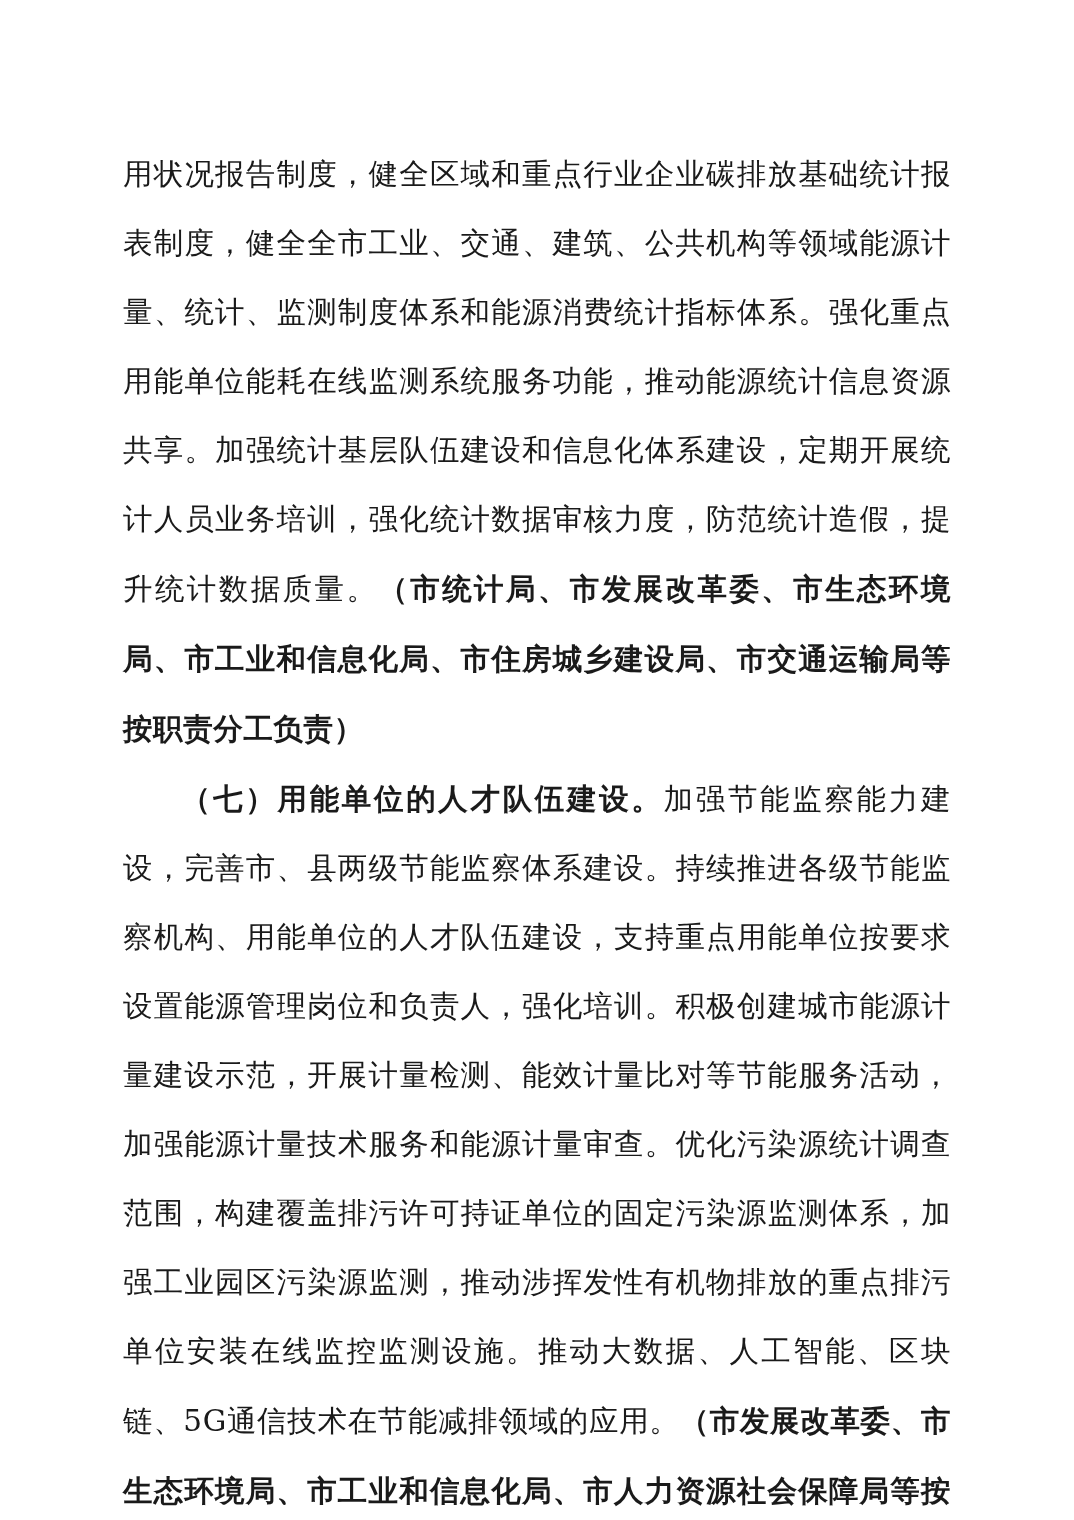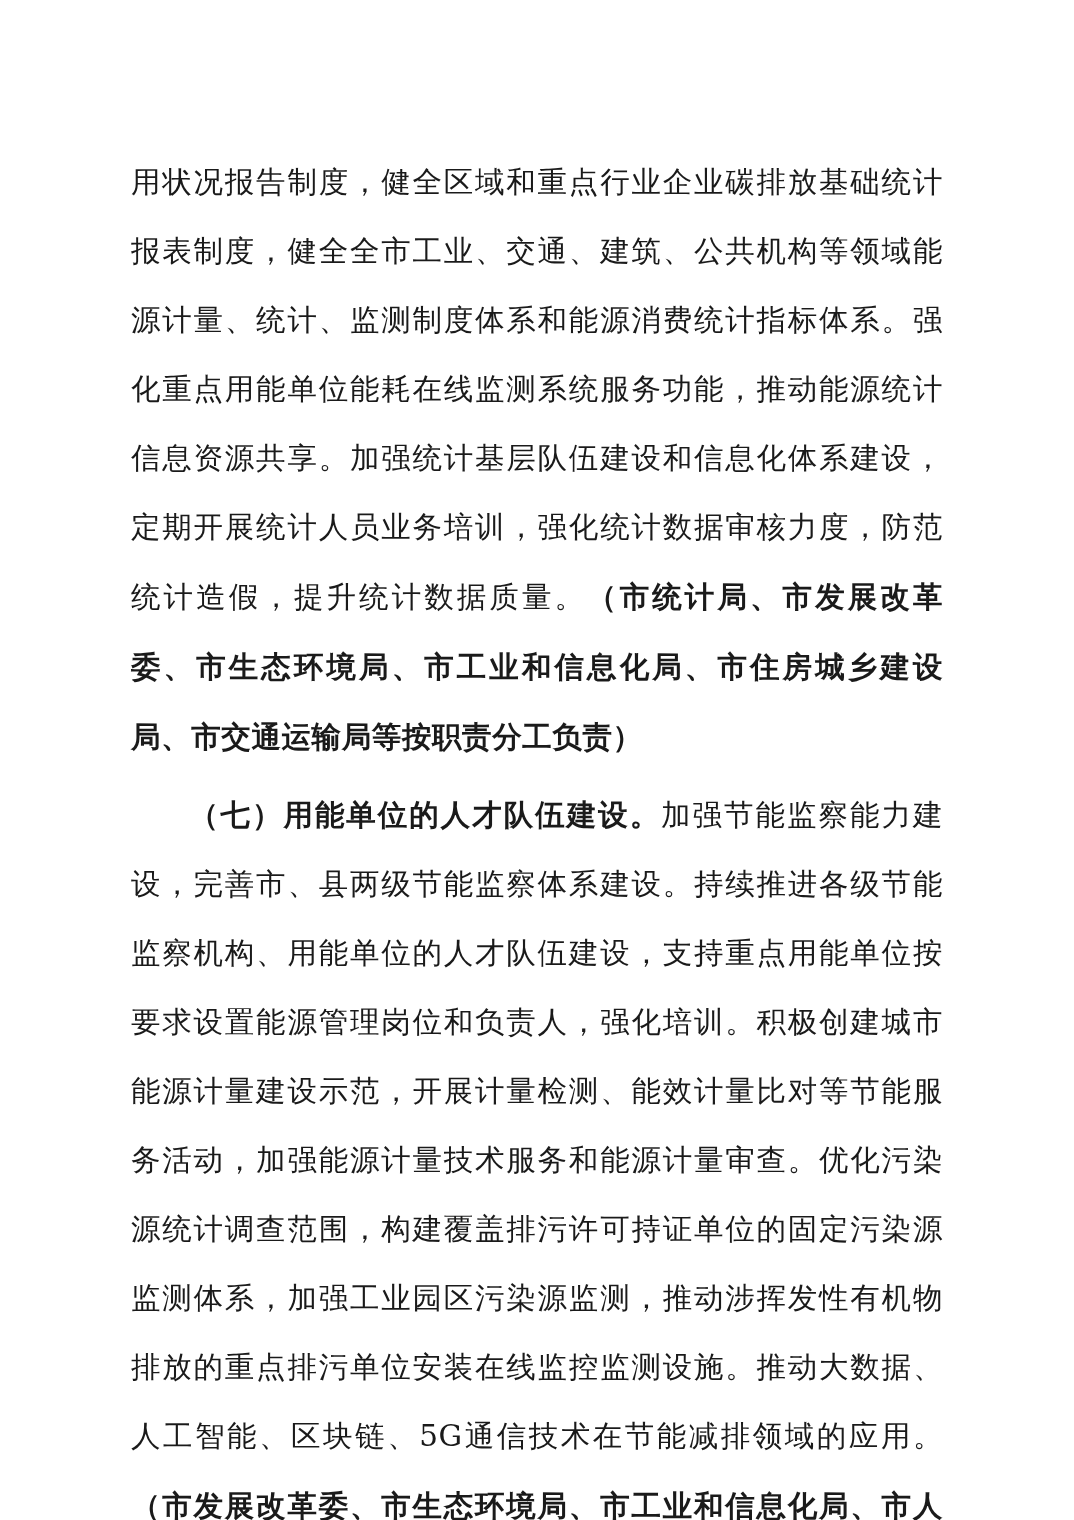--- a/index.html
+++ b/index.html
@@ -22,21 +22,21 @@
     width: 828px;
   }
   .para {
     font-family: "DejaVu Serif", "Liberation Serif", serif;
     font-size: 29.5px;
     line-height: 69px;
     color: #1a1a1a;
     text-align: justify;
     text-justify: inter-ideograph;
     letter-spacing: 0.6px;
-    margin: 8px;
+    margin: 0;
   }
   .para.indent {
     text-indent: 58px;
   }
   .para.cont {
     text-indent: 0;
   }
   .bold {
     font-weight: bold;
   }

